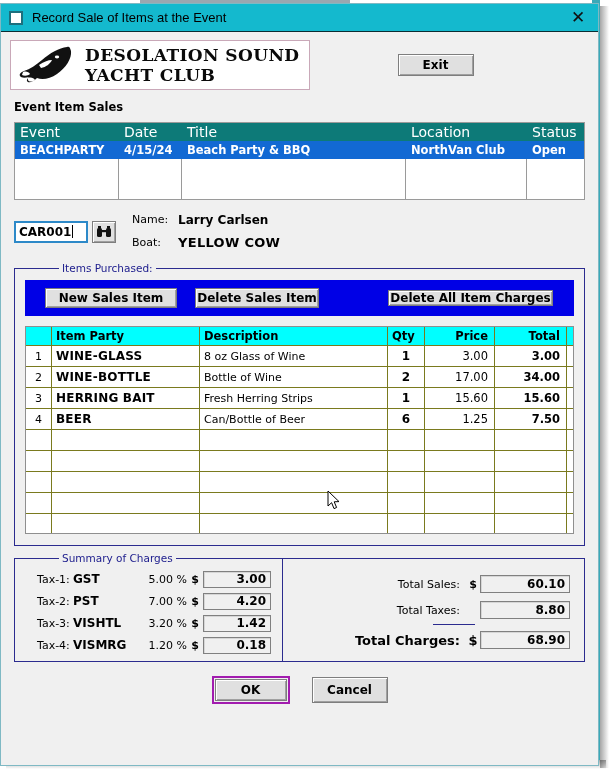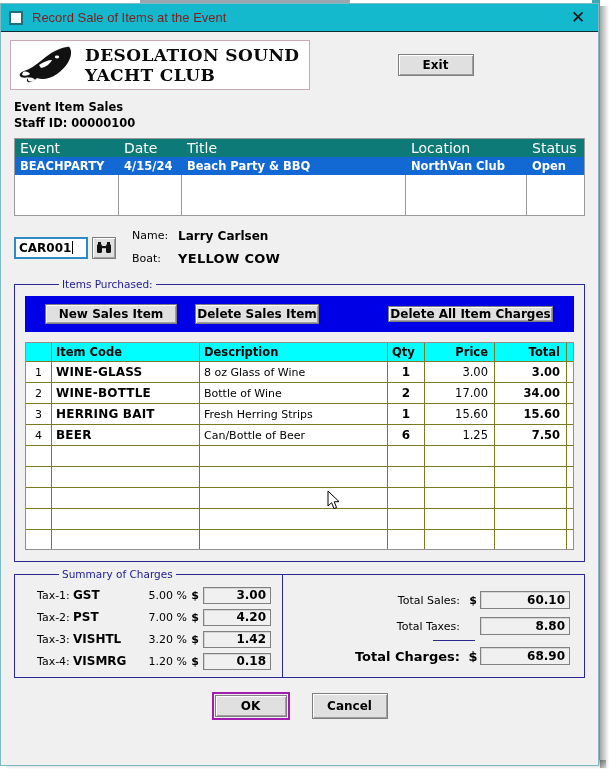--- a/index.html
+++ b/index.html
@@ -53,21 +53,21 @@
     border-bottom: 1px solid #0b2d33;
   }
   #titlebar-icon {
     width: 14px; height: 14px;
     background: #ffffff;
     border: 2px solid #1d6f7d;
     margin-right: 9px;
     flex: 0 0 auto;
   }
   #titlebar-text {
-    font-size: 13px; color: #7f1d1d;
+    font-size: 13px; color: #000000;
     font-family: "Liberation Sans", sans-serif;
     flex: 1 1 auto;
     white-space: nowrap; overflow: hidden;
   }
   #titlebar-close {
     width: 40px; height: 28px;
     display: flex; align-items: center; justify-content: center;
     font-size: 17px; color: #101010;
     cursor: pointer;
   }
@@ -400,21 +400,20 @@
         <div id="logo-text"><span>DESOLATION SOUND</span><br><span>YACHT CLUB</span></div>
       </div>
       <div id="exit-wrap">
         <div id="exit-btn" class="w95btn">Exit</div>
       </div>
     </div>
 
     <div id="inforow">
       <div id="info-left">
         <div>Event Item Sales</div>
-        <div>Staff ID:   00000100</div>
       </div>
     </div>
 
     <div id="events">
       <div id="events-head">
         <div class="ev-c0">Event</div>
         <div class="ev-c1">Date</div>
         <div class="ev-c2">Title</div>
         <div class="ev-c3">Location</div>
         <div class="ev-c4">Status</div>
@@ -466,21 +465,21 @@
 
       <div id="bluebar">
         <div id="btn-new" class="w95btn">New Sales Item</div>
         <div id="btn-del" class="w95btn">Delete Sales Item</div>
         <div id="btn-delall" class="w95btn">Delete All Item Charges</div>
       </div>
 
       <div id="items-table">
         <div id="items-head">
           <div class="c-num"></div>
-          <div class="c-code">Item Code</div>
+          <div class="c-code">Item Party</div>
           <div class="c-desc">Description</div>
           <div class="c-qty">Qty</div>
           <div class="c-price">Price</div>
           <div class="c-total">Total</div>
         </div>
         <div id="items-body">
             <div class="item-row">
               <div class="c-num">1</div>
               <div class="c-code">WINE-GLASS</div>
               <div class="c-desc">8 oz Glass of Wine</div>

